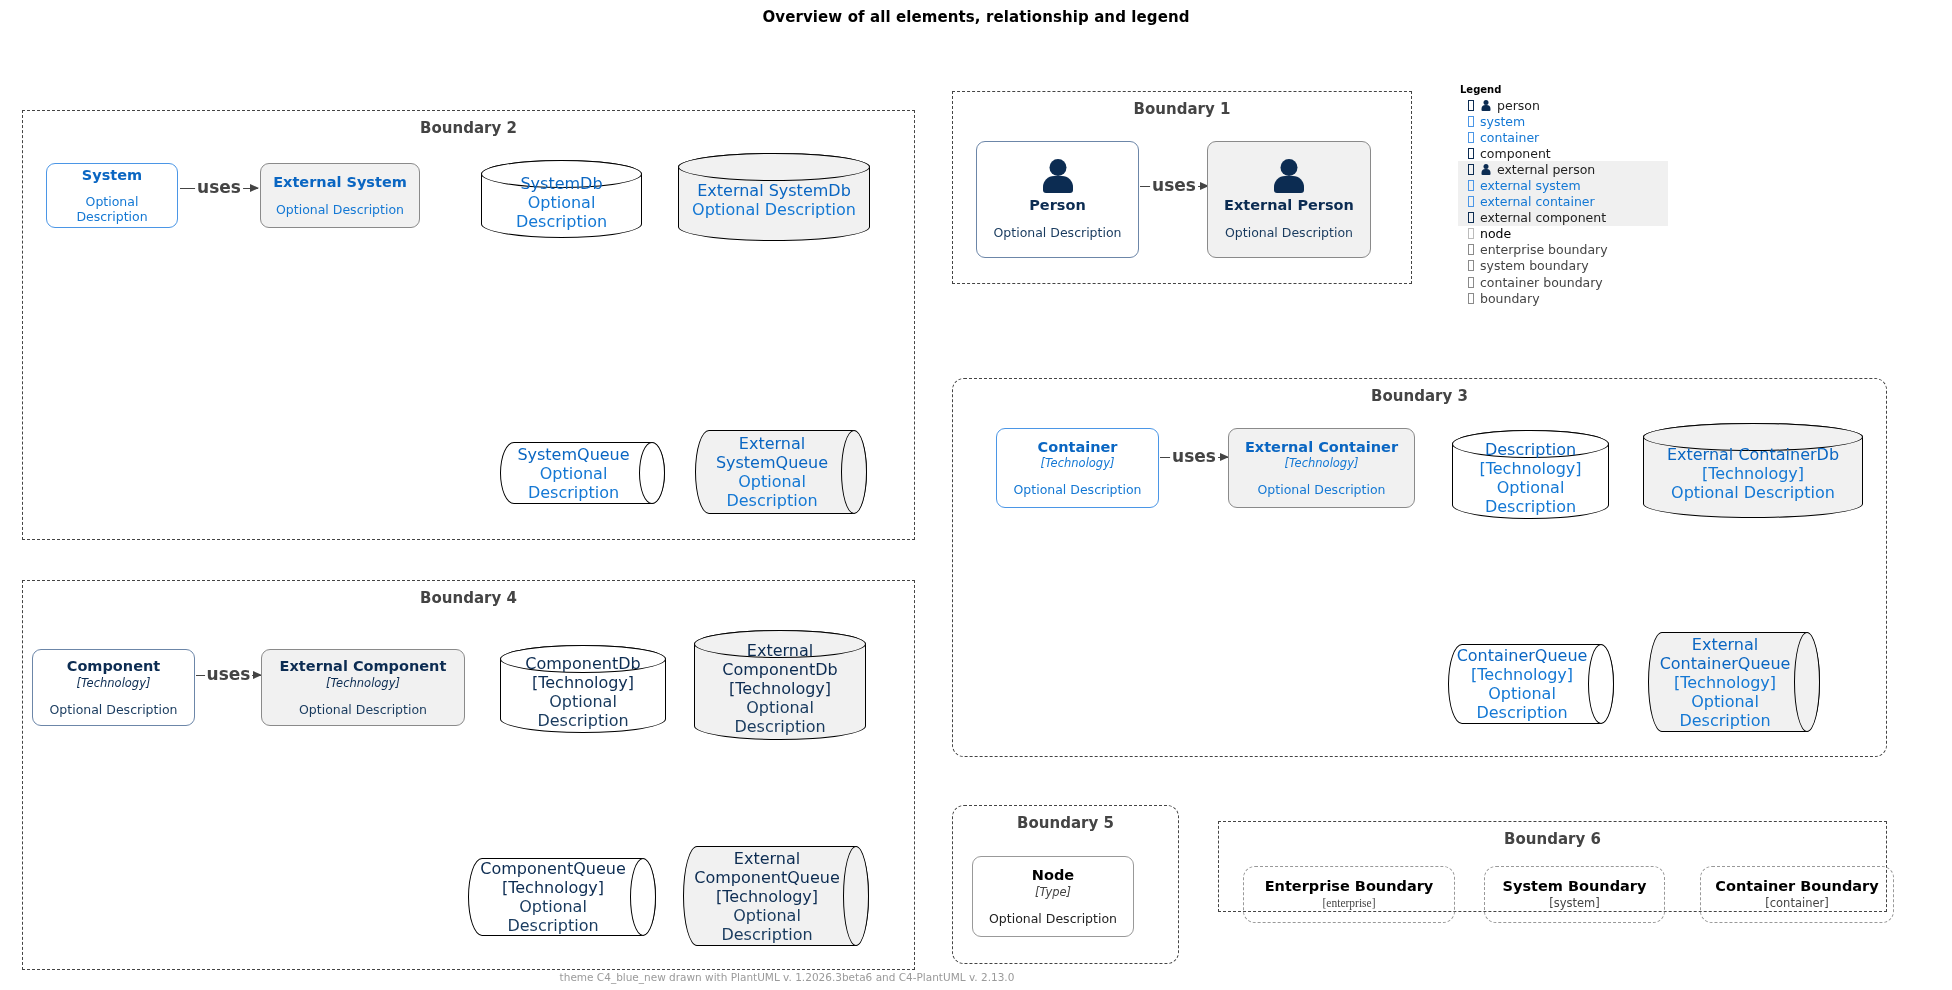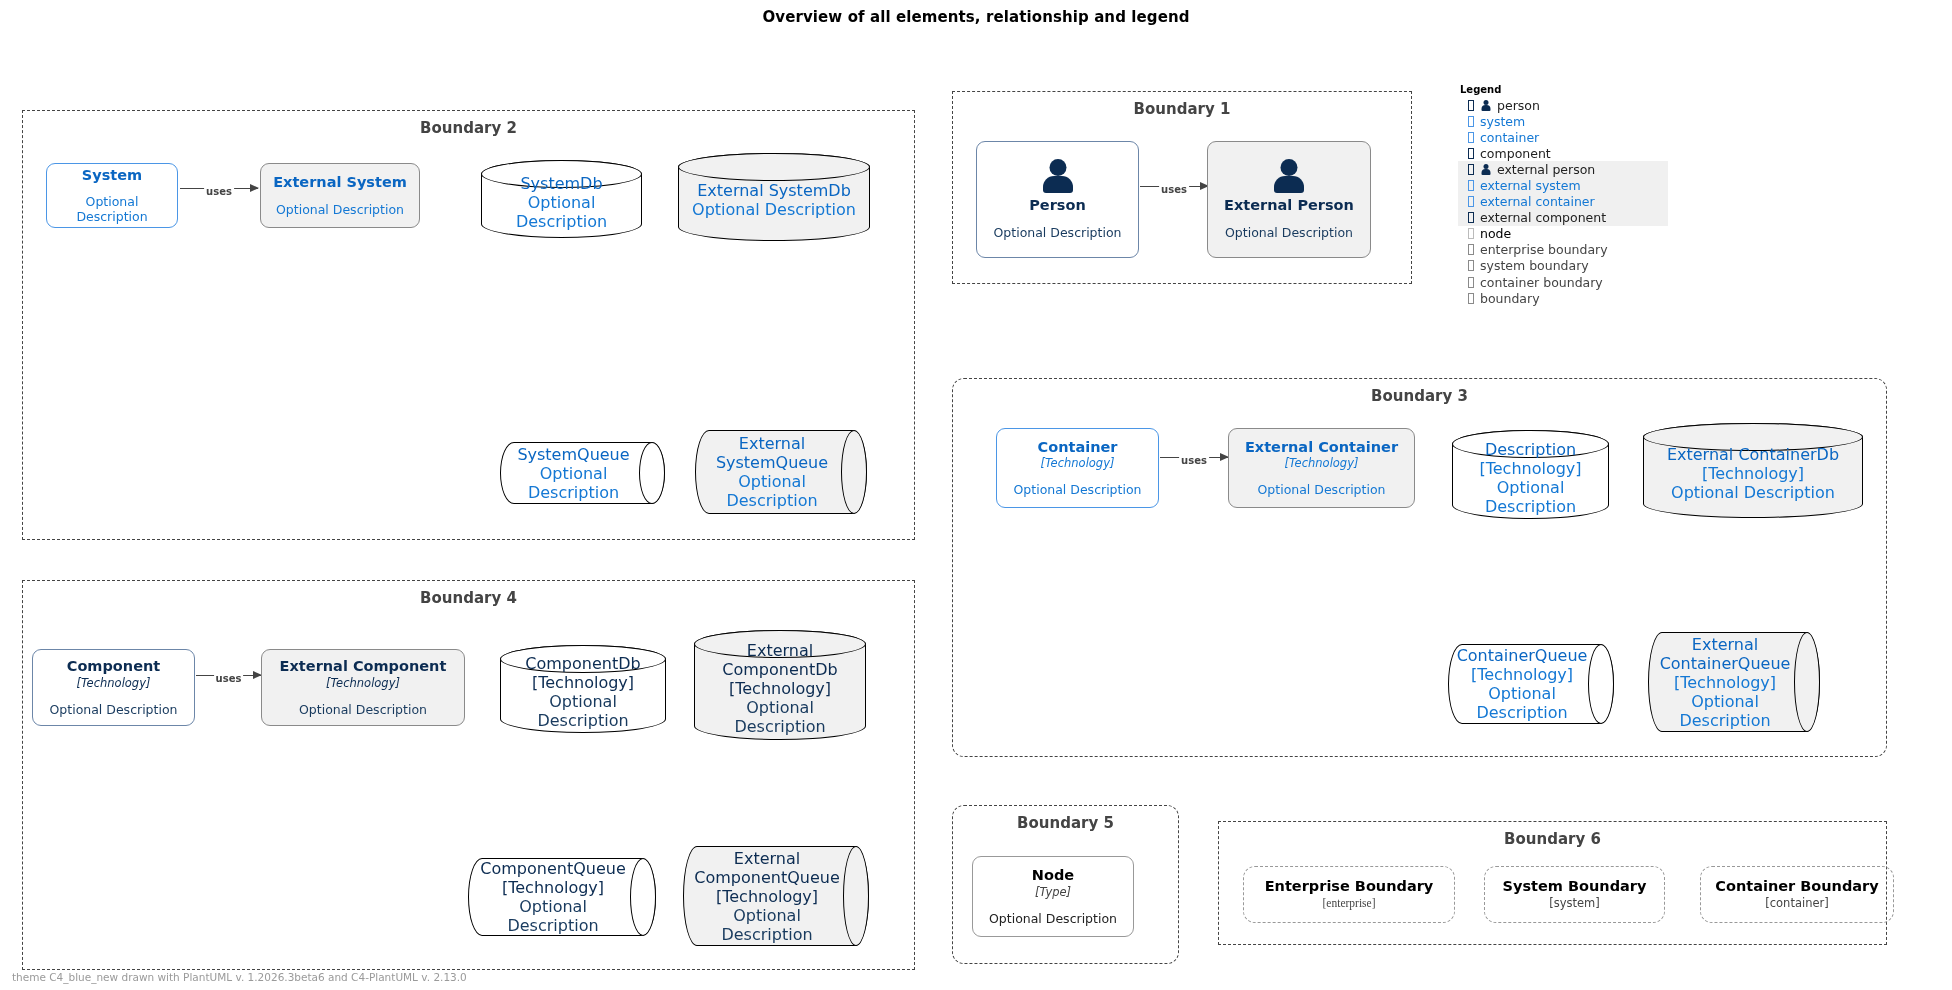--- a/index.html
+++ b/index.html
@@ -28,23 +28,23 @@
     width: 1952px;
     text-align: center;
     font-size: 15px;
     font-weight: bold;
     color: #000000;
     letter-spacing: 0.1px;
   }
   .diagram-footer {
     position: absolute;
     top: 971px;
-    left: 12px;
+    left: 4px;
     width: 1566px;
-    text-align: left;
+    text-align: center;
     font-size: 10.5px;
     color: #9a9a9a;
   }
 
   
   .boundary {
     position: absolute;
     border: 1.6px dashed #444444;
     box-sizing: border-box;
     background: transparent;
@@ -242,21 +242,21 @@
     width: 0; height: 0;
     border-left: 9px solid #444444;
     border-top: 4.5px solid transparent;
     border-bottom: 4.5px solid transparent;
   }
   .rel .rel-label {
     position: absolute;
     left: 50%;
     transform: translateX(-50%);
     bottom: 6px;
-    font-size: 10px;
+    font-size: 17px;
     font-weight: bold;
     color: #444444;
     white-space: nowrap;
     background: #ffffff;
     padding: 0 2px;
   }
 
   
   .legend {
     position: absolute;
@@ -516,21 +516,21 @@
   <div class="boundary rounded" style="left:952px; top:805px; width:227px; height:159px;">
     <div class="boundary-label">Boundary 5</div>
   </div>
 
   <div class="el shape-rect t-grey" style="left:972px; top:856px; width:162px; height:81px;">
     <div class="name">Node</div>
     <div class="tech">[Type]</div>
     <div class="desc">Optional Description</div>
   </div>
 
-  <div class="boundary" style="left:1218px; top:821px; width:669px; height:124px;">
+  <div class="boundary" style="left:1218px; top:821px; width:669px; height:91px;">
     <div class="boundary-label">Boundary 6</div>
   </div>
 
   <div class="boundary rounded" style="left:1243px; top:866px; width:212px; height:57px; border-color:#999999;">
     <div class="el" style="left:0;top:0;width:100%;height:100%;padding:0;">
       <div class="name" style="color:#000000;">Enterprise Boundary</div>
       <div class="tech" style="color:#444444; font-style:normal;font-family:Liberation Serif, serif;">[enterprise]</div>
     </div>
   </div>
 

